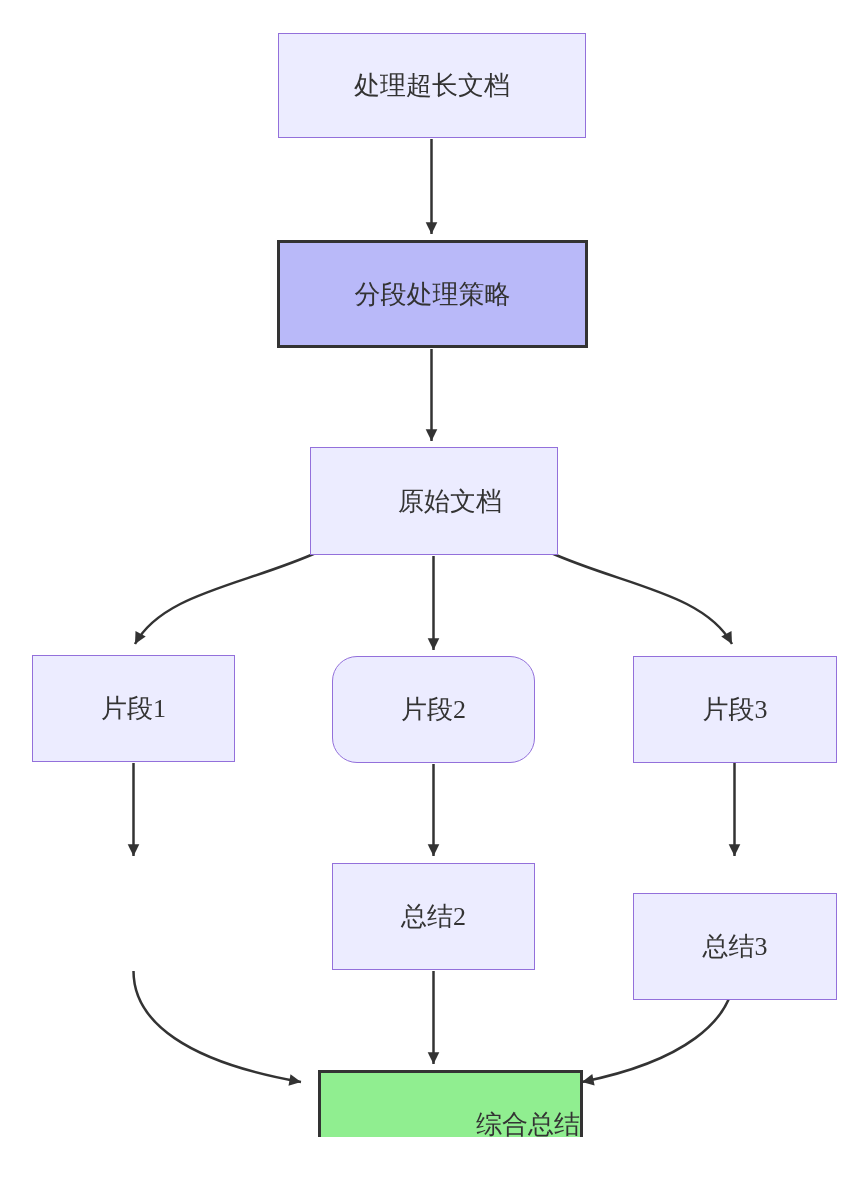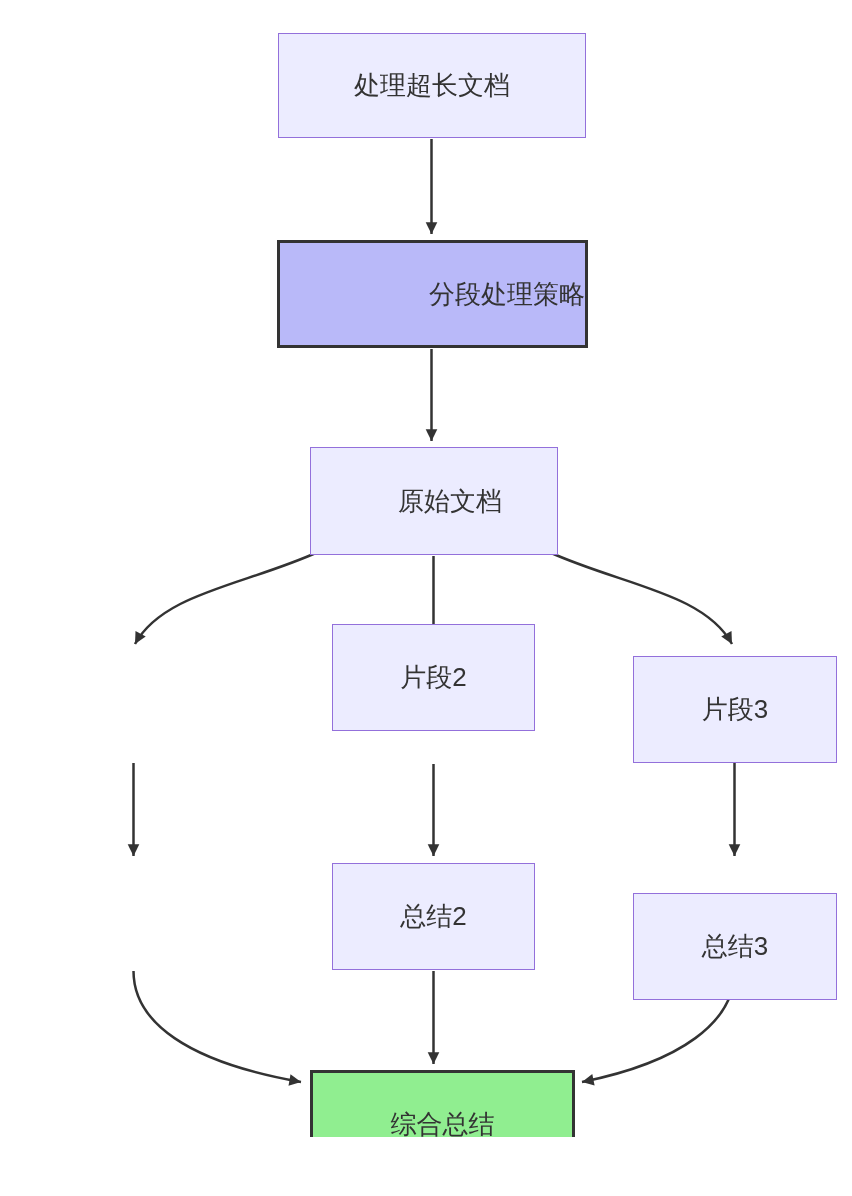--- a/index.html
+++ b/index.html
@@ -17,20 +17,21 @@
   html, body {
     background: var(--bg);
     font-family: "Liberation Sans", "DejaVu Sans", sans-serif;
   }
   .canvas {
     position: relative;
     width: 852px;
     height: 1137px;
     background: var(--bg);
     overflow: hidden;
+    font-family: Liberation Serif, serif;
   }
   svg.edges {
     position: absolute;
     left: 0; top: 0;
     width: 852px;
     height: 1196px;
   }
   svg.edges path.edge {
     fill: none;
     stroke: var(--edge);
@@ -44,21 +45,20 @@
     justify-content: center;
     text-align: center;
     font-size: 26px;
     color: var(--text);
     background: var(--node-fill);
     border: 1.5px solid var(--node-border);
   }
   .node.emphasis {
     background: var(--emphasis-fill);
     border: 3.5px solid var(--emphasis-border);
-    justify-content: flex-end;
   }
   .node.success {
     background: var(--success-fill);
     border: 3.5px solid var(--success-border);
   }
 </style>
 </head>
 <body>
 
 <div class="canvas">
@@ -87,35 +87,38 @@
   </div>
 
   <div class="node emphasis" style="left:277px; top:240px; width:311px; height:108px;">
     <span>分段处理策略</span>
   </div>
 
   <div class="node light" style="left:310px; top:447px; width:248px; height:108px;padding-left:32px;">
     <span>原始文档</span>
   </div>
 
+  <div class="node light" style="left:32px; top:655px; width:203px; height:107px;">
+    <span>片段1</span>
+  </div>
 
-  <div class="node light" style="left:332px; top:624px; width:203px; height:107px;">
+  <div class="node light" style="left:332px; top:656px; width:203px; height:107px;border-radius:25px;">
     <span>片段2</span>
   </div>
 
   <div class="node light" style="left:633px; top:656px; width:204px; height:107px;align-items:center;">
     <span>片段3</span>
   </div>
 
 
   <div class="node light" style="left:332px; top:863px; width:203px; height:107px;">
     <span>总结2</span>
   </div>
 
   <div class="node light" style="left:633px; top:893px; width:204px; height:107px;">
     <span>总结3</span>
   </div>
 
-  <div class="node success" style="left:310px; top:1070px; width:265px; height:108px;">
+  <div class="node success" style="left:318px; top:1070px; width:265px; height:108px;justify-content:flex-end;">
     <span>综合总结</span>
   </div>
 
 </div>
 
 </body></html>

